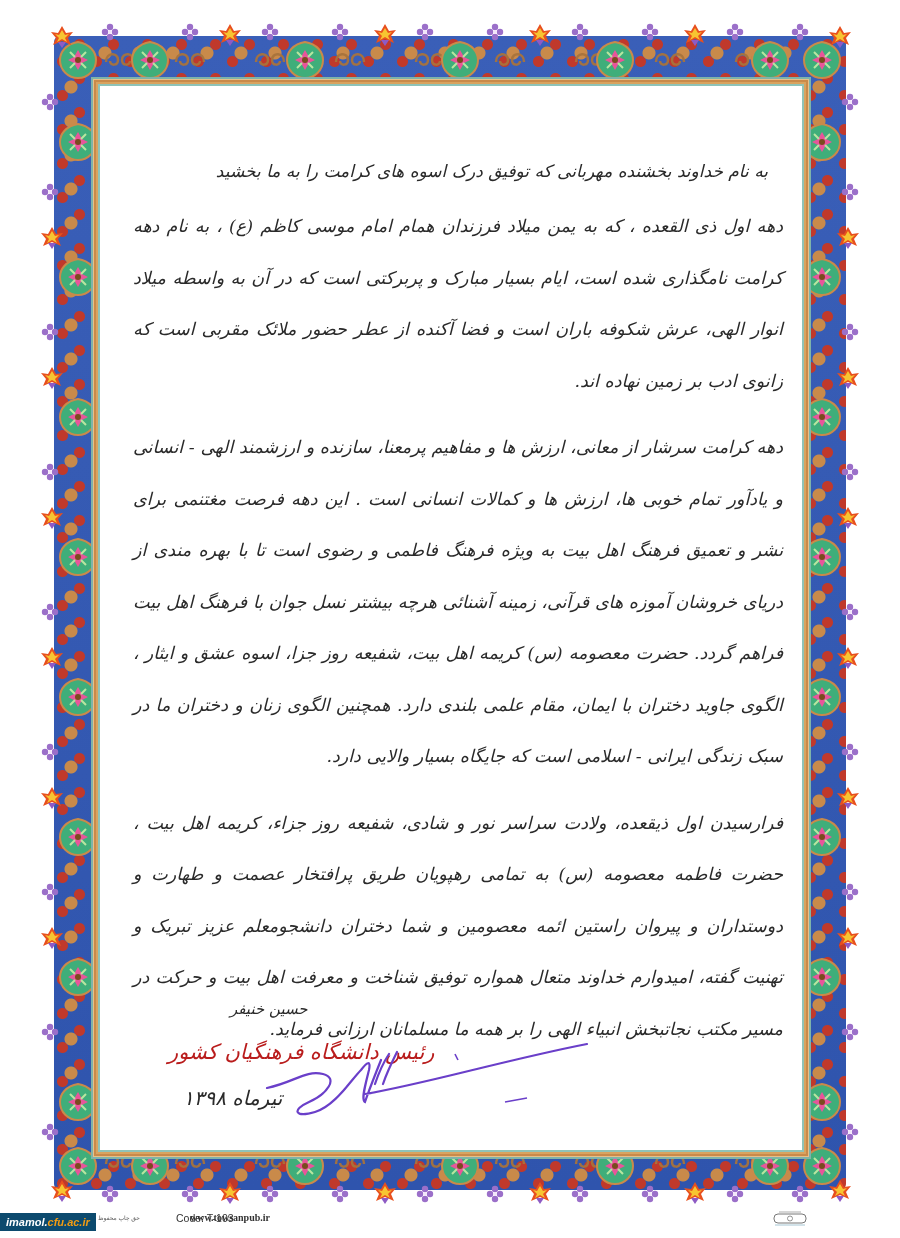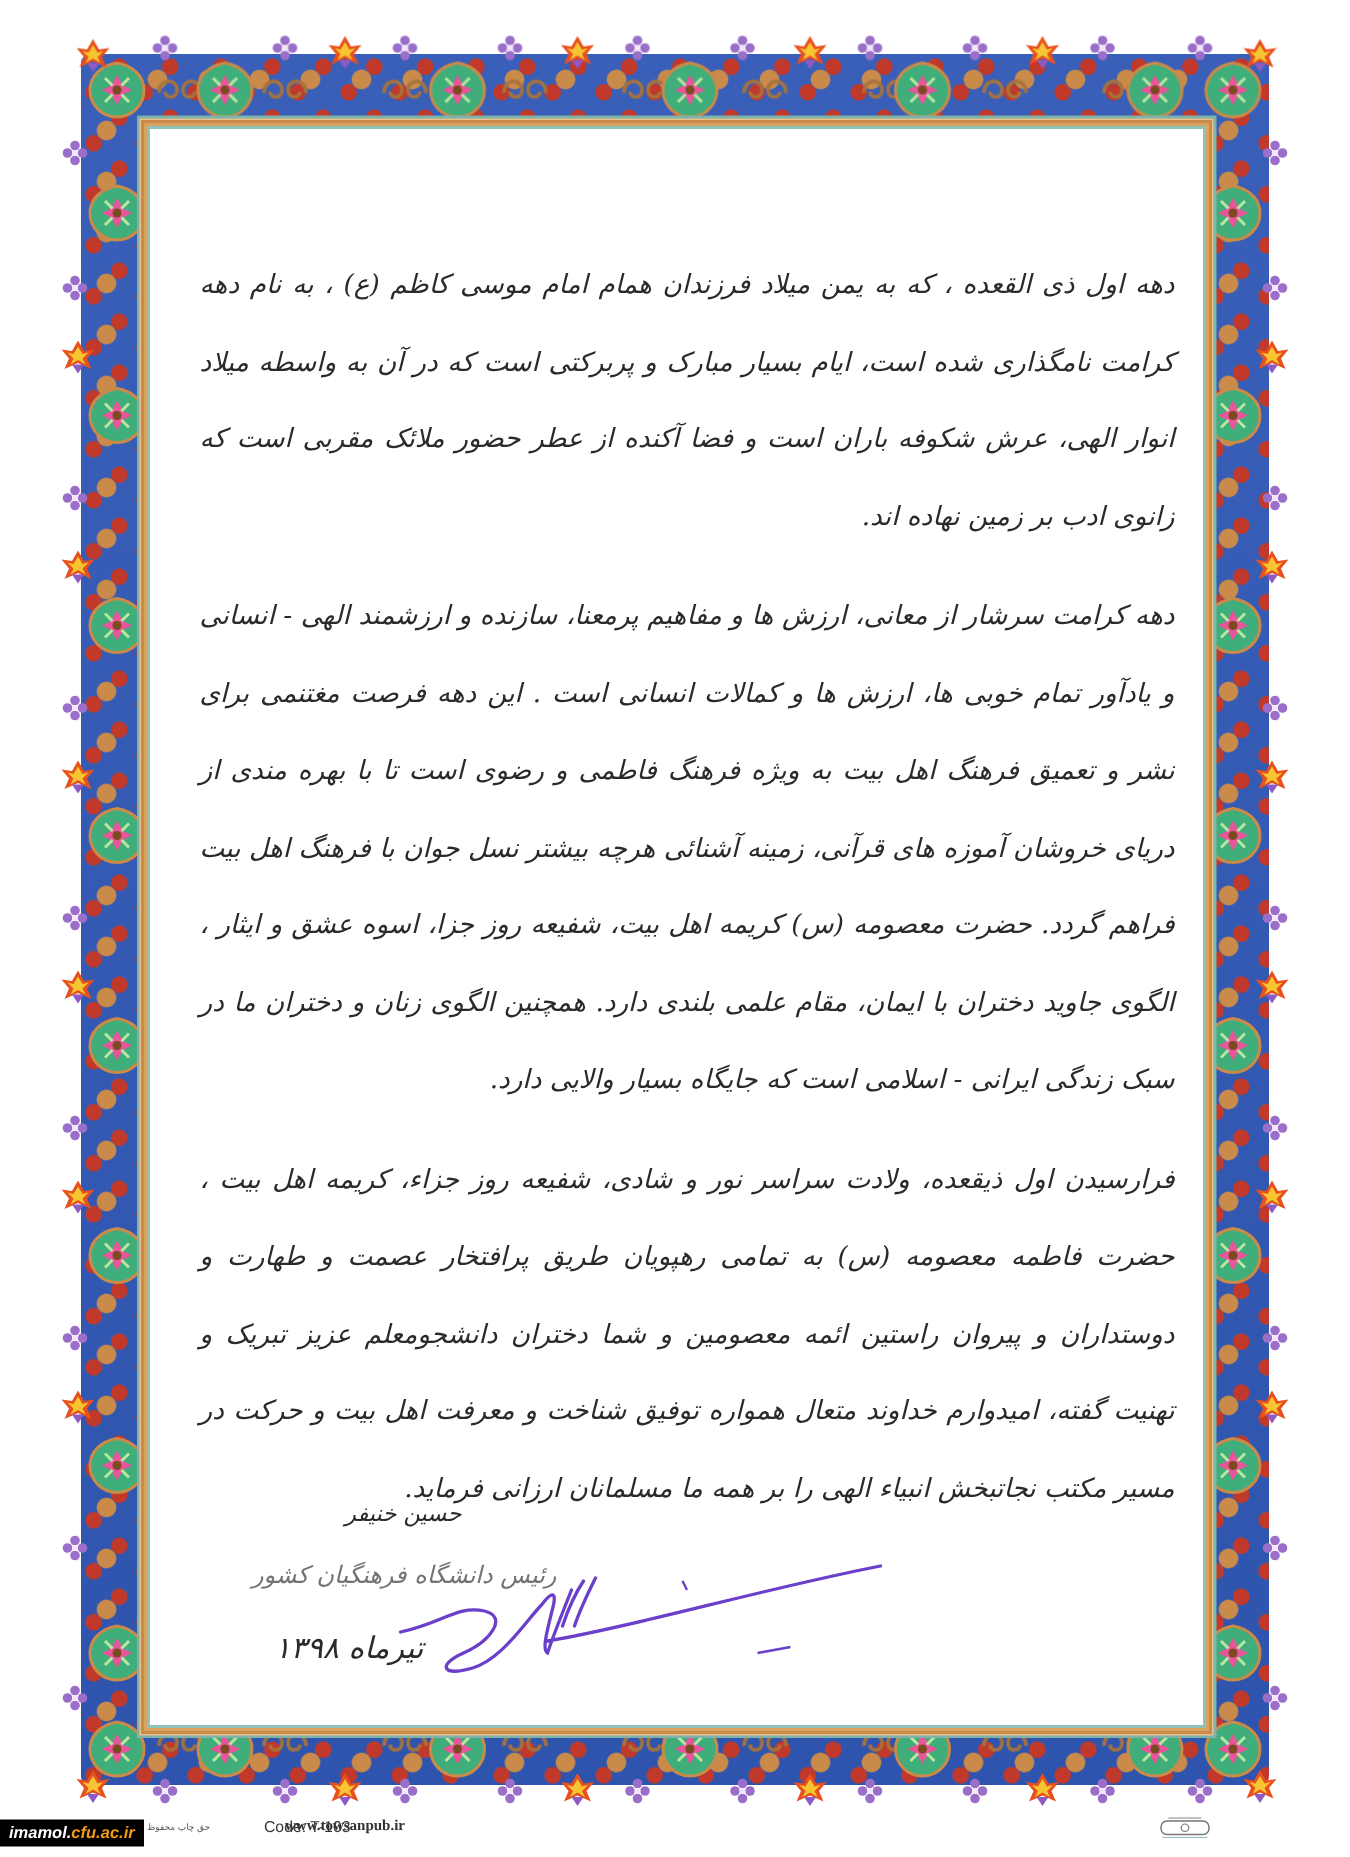--- a/index.html
+++ b/index.html
@@ -68,34 +68,34 @@
     }
     .letter p {
       margin: 15px;
       font-size: 17.5px;
       line-height: 51.5px;
       text-align: justify;
       text-align-last: right;
     }
     .letter p + p { margin-top: 6px; }
     .sig-name { position: absolute; left: 230px; top: 1000px; font-size: 15px; direction: rtl; font-style: italic; color:#2a2a2a; font-family: "DejaVu Serif", serif; text-align: right; }
-    .sig-title { position: absolute; left: 168px; top: 1040px; font-size: 16px; direction: rtl; font-style: italic; color:#737373; font-family: "DejaVu Serif", serif; }
+    .sig-title { position: absolute; left: 168px; top: 1040px; font-size: 21px; direction: rtl; font-style: italic; color:#b91c1c; font-family: "DejaVu Serif", serif; }
     .sig-date { position: absolute; left: 183px; top: 1086px; font-size: 20px; direction: rtl; font-style: italic; color:#2a2a2a; font-family: "DejaVu Serif", serif; }
     .signature {
       position: absolute;
       left: 265px; top: 1040px;
       width: 330px; height: 80px;
     }
 
     
     .footer-badge {
       position: absolute;
       left: 0; top: 1213px;
       width: 96px; height: 18px;
-      background: #000000;
+      background: #0c4a6e;
       color: #ffffff;
       font-family: "Liberation Sans", sans-serif;
       font-weight: bold;
       font-style: italic;
       font-size: 11px;
       line-height: 18px;
       padding-left: 6px;
       box-sizing: border-box;
       white-space: nowrap;
     }
@@ -290,20 +290,21 @@
       <use href="#flower-violet" x="810" y="870"></use>
     <use href="#flower-flame" x="808" y="915"></use>
       <use href="#flower-violet" x="810" y="1010"></use>
     <use href="#flower-violet" x="810" y="1110"></use>
   </svg>
 
   <div class="inner-rule"></div>
 </div>
 
 <div class="letter">
+  <div class="bismillah">به نام خداوند بخشنده مهربانی که توفیق درک اسوه های کرامت را به ما بخشید</div>
   <p>دهه اول ذی القعده ، که به یمن میلاد فرزندان همام امام موسی کاظم (ع) ، به نام دهه کرامت نامگذاری شده است، ایام بسیار مبارک و پربرکتی است که در آن به واسطه میلاد انوار الهی، عرش شکوفه باران است و فضا آکنده از عطر حضور ملائک مقربی است که زانوی ادب بر زمین نهاده اند.</p>
   <p>دهه کرامت سرشار از معانی، ارزش ها و مفاهیم پرمعنا، سازنده و ارزشمند الهی - انسانی و یادآور تمام خوبی ها، ارزش ها و کمالات انسانی است . این دهه فرصت مغتنمی برای نشر و تعمیق فرهنگ اهل بیت به ویژه فرهنگ فاطمی و رضوی است تا با بهره مندی از دریای خروشان آموزه های قرآنی، زمینه آشنائی هرچه بیشتر نسل جوان با فرهنگ اهل بیت فراهم گردد. حضرت معصومه (س) کریمه اهل بیت، شفیعه روز جزا، اسوه عشق و ایثار ، الگوی جاوید دختران با ایمان، مقام علمی بلندی دارد. همچنین الگوی زنان و دختران ما در سبک زندگی ایرانی - اسلامی است که جایگاه بسیار والایی دارد.</p>
   <p>فرارسیدن اول ذیقعده، ولادت سراسر نور و شادی، شفیعه روز جزاء، کریمه اهل بیت ، حضرت فاطمه معصومه (س) به تمامی رهپویان طریق پرافتخار عصمت و طهارت و دوستداران و پیروان راستین ائمه معصومین و شما دختران دانشجومعلم عزیز تبریک و تهنیت گفته، امیدوارم خداوند متعال همواره توفیق شناخت و معرفت اهل بیت و حرکت در مسیر مکتب نجاتبخش انبیاء الهی را بر همه ما مسلمانان ارزانی فرماید.</p>
 </div>
 
 <div class="sig-name">حسین خنیفر</div>
 <div class="sig-title">رئیس دانشگاه فرهنگیان کشور</div>
 <div class="sig-date">تیرماه ۱۳۹۸</div>
 
 <svg class="signature" viewBox="0 0 330 80" width="330" height="80">

